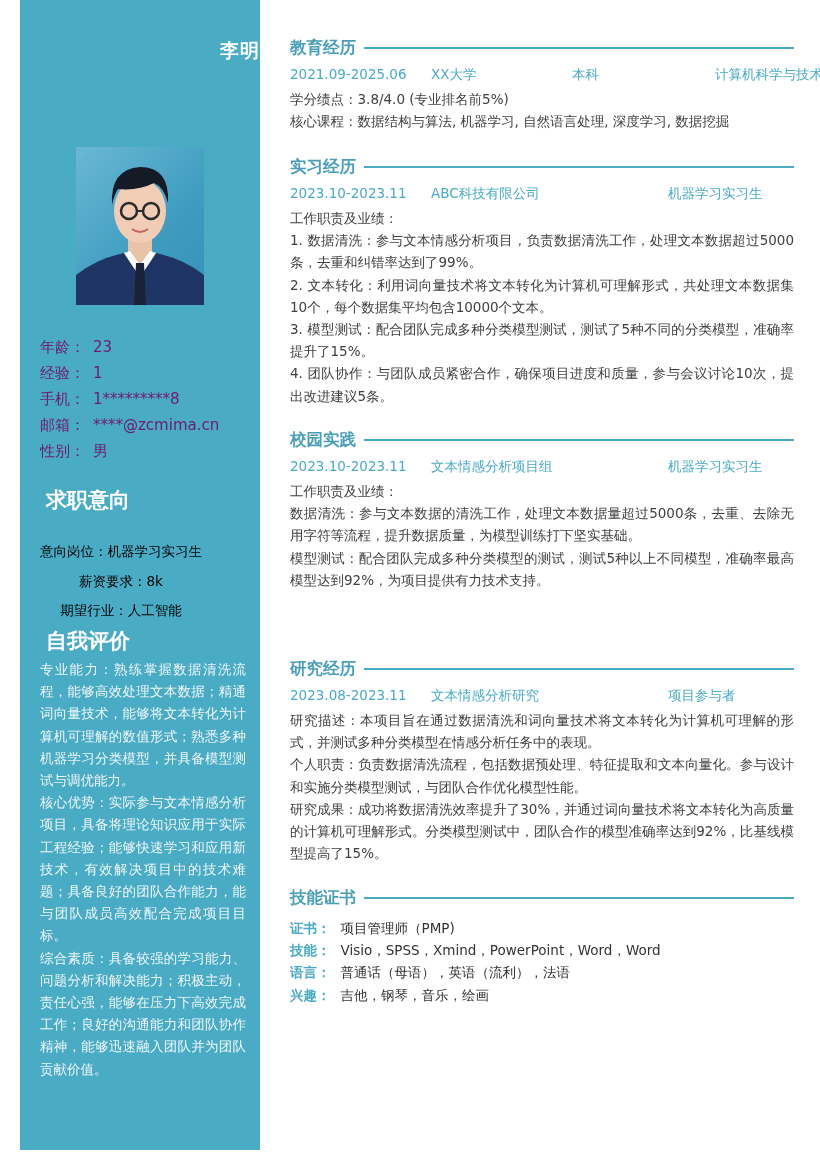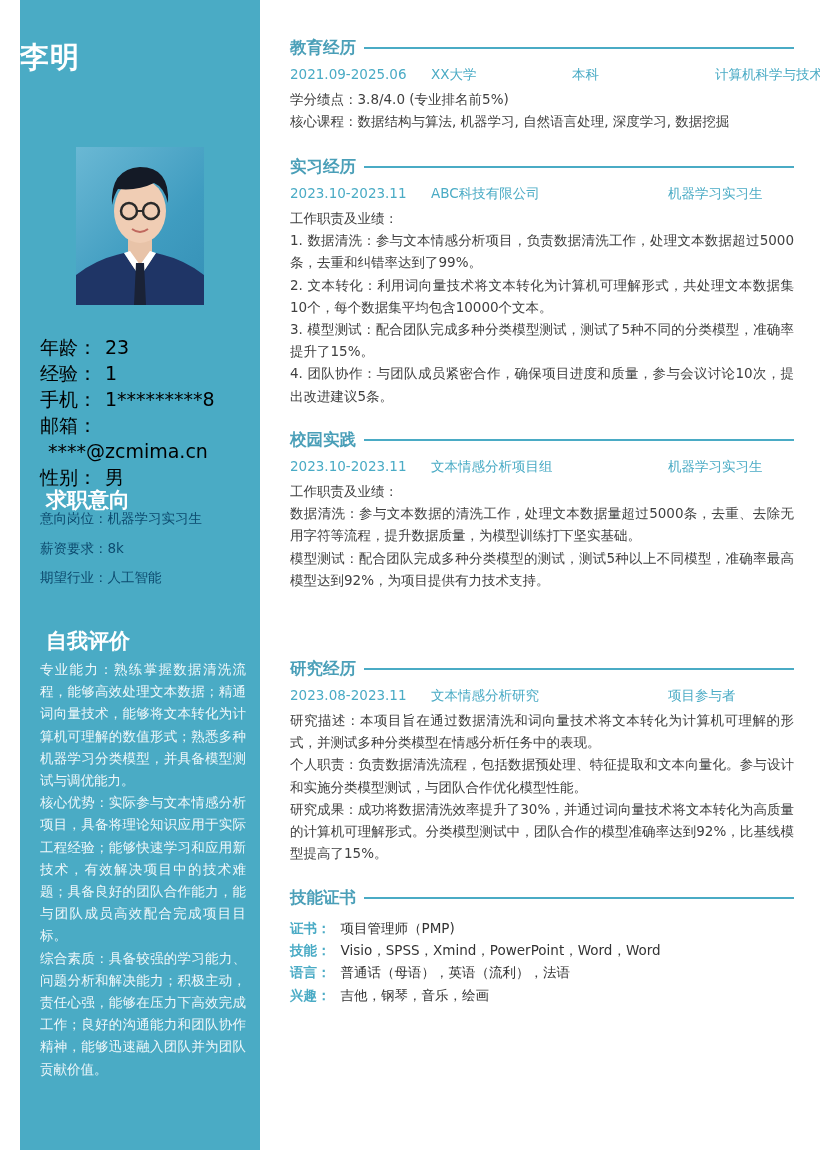--- a/index.html
+++ b/index.html
@@ -1,25 +1,25 @@
 <!DOCTYPE html>
 <html><head>
 <meta charset="utf-8">
 <style>
   html, body { margin:0; padding:0; background:#ffffff; }
   body { width:820px; height:1160px; position:relative; overflow:hidden;
          font-family:"DejaVu Sans","Liberation Sans",sans-serif; color:#333; }
   .sidebar { position:absolute; left:20px; top:0; width:240px; height:1150px; background:#4aabc5; color:#fff; }
-  .name { position:absolute; top:38px; left:0; width:240px; text-align:left; font-size:29px; font-weight:bold; letter-spacing:1px; }
+  .name { position:absolute; top:38px; left:0; width:240px; text-align:right; font-size:19px; font-weight:bold; letter-spacing:1px; }
   .photo { position:absolute; left:56px; top:147px; width:128px; height:158px; overflow:hidden;
            background:linear-gradient(135deg,#6ab8d4 0%,#3f9cc0 60%,#3590b6 100%); }
-  .info { position:absolute; left:20px; top:334px; font-size:19px; line-height:26px; color:#000000; }
+  .info { position:absolute; left:20px; top:334px; font-size:15px; line-height:26px; color:#701a75; }
   .info .row span.v { margin-left:8px; }
   .side-h { position:absolute; left:26px; font-size:21px; font-weight:bold; color:#fff; }
-  .intent { position:absolute; left:20px; top:504px; font-size:13.5px; line-height:29.5px; color:#0c4a6e; }
+  .intent { position:absolute; left:20px; top:537px; font-size:13.5px; line-height:29.5px; color:#000000;text-align:center; }
   .eval { position:absolute; left:20px; top:658px; width:206px; font-size:13.5px; line-height:22.2px; color:#eef7fa; text-align:justify; }
   .eval p { margin:0; }
 
   .main { position:absolute; left:290px; top:0; width:504px; }
   .sec { position:absolute; left:0; width:504px; }
   .sec-h { display:flex; align-items:center; height:26px; }
   .sec-h .t { font-size:16.5px; font-weight:bold; color:#4a9fb8; white-space:nowrap; }
   .sec-h .line { flex:1; height:2px; background:#4aabc5; margin-left:8px; }
   .meta { position:relative; height:22px; font-size:13.5px; color:#4aabc5; margin-top:5px; }
   .meta span { position:absolute; top:0; white-space:nowrap; }

